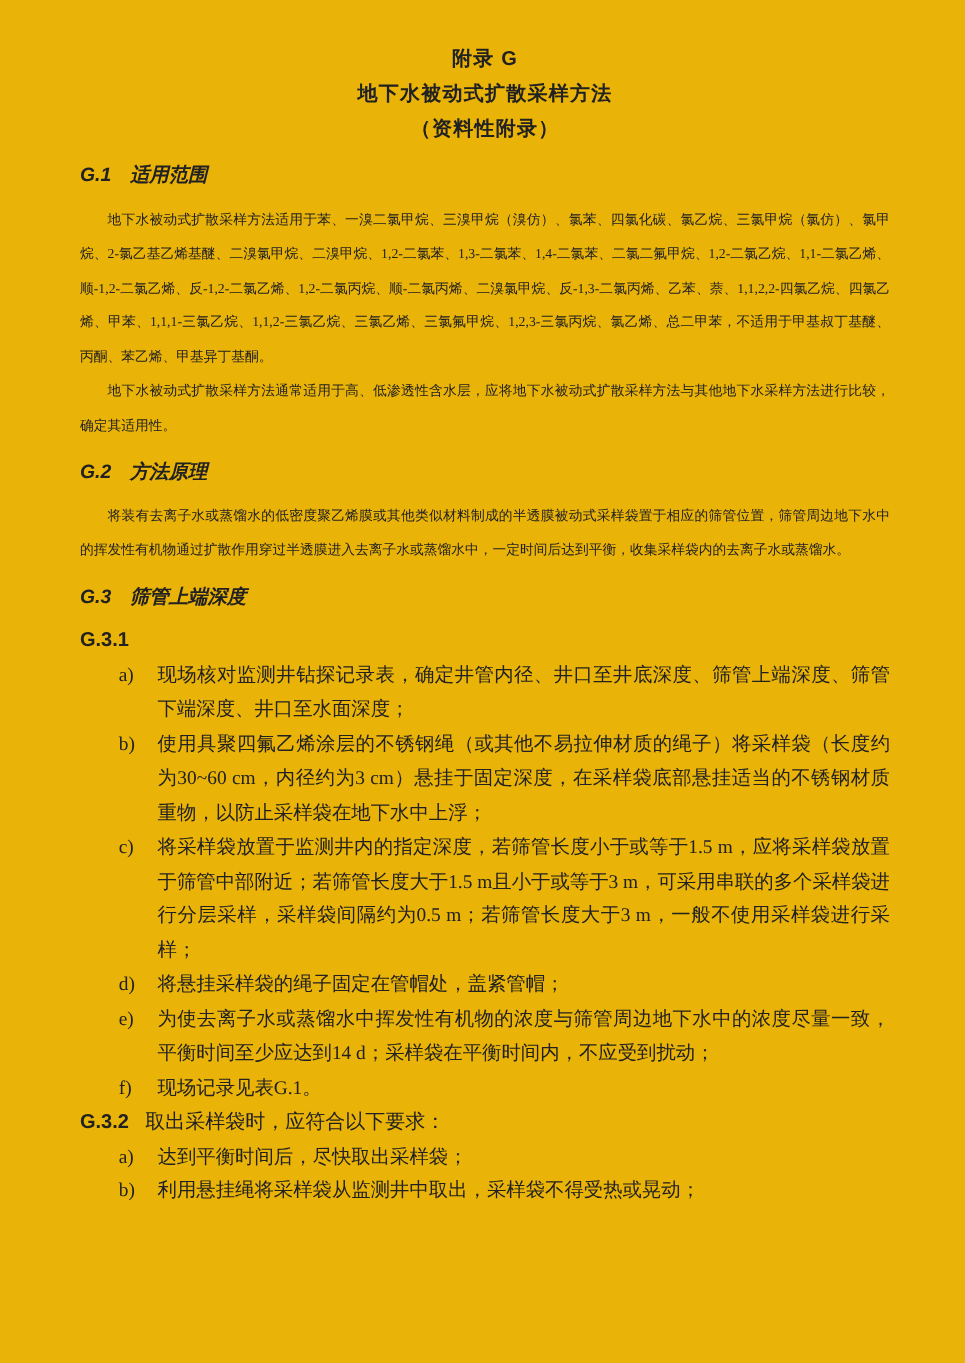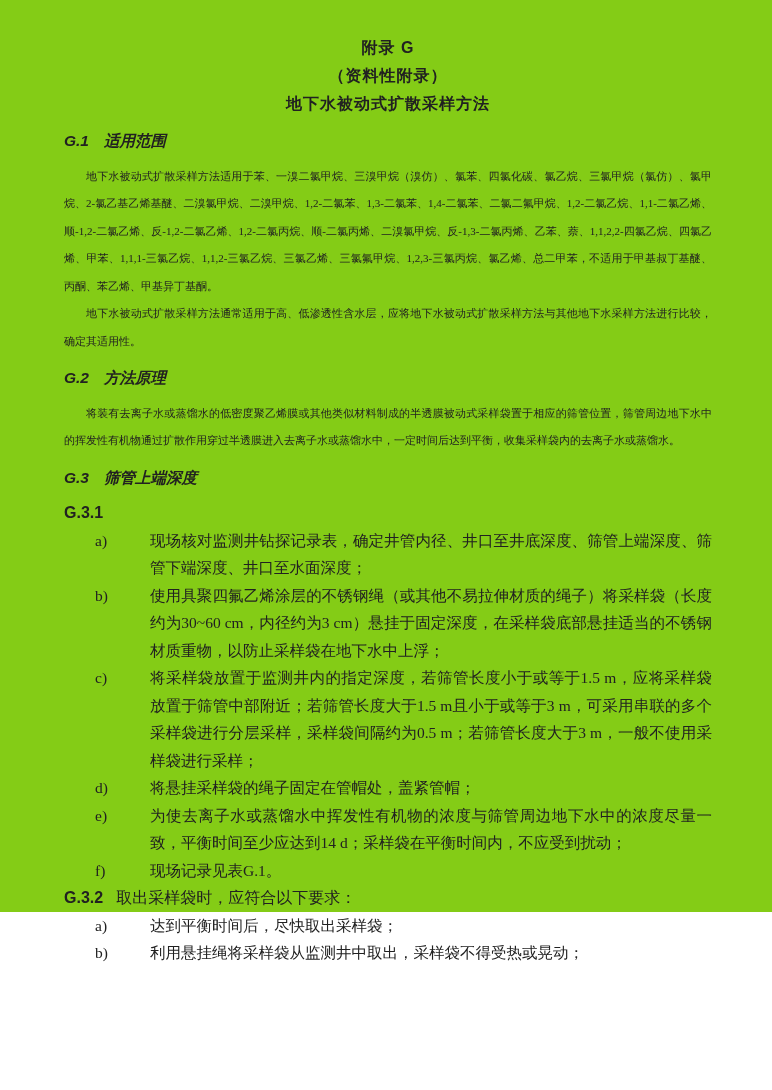--- a/index.html
+++ b/index.html
@@ -6,22 +6,22 @@
   html, body { background: #ffffff; }
   body {
     width: 772px;
     height: 1090px;
     overflow: hidden;
     color: #212121;
     font-family: "Liberation Serif", "DejaVu Serif", serif;
   }
   .page {
     width: 772px;
-    height: 912px;
-    background: #84cc16;
+    height: 1090px;
+    background: #eab308;
     padding: 34px 60px 20px 64px;
   }
   .title-block {
     text-align: center;
     margin-bottom: 8px;
   }
   .doc-title {
     font-family: "Liberation Sans", "DejaVu Sans", sans-serif;
     font-weight: 700;
     font-size: 16px;
@@ -61,32 +61,31 @@
     line-height: 27.5px;
   }
   .subitem-label {
     width: 31px;
     margin-left: 31px;
     flex-shrink: 0;
   }
   .subitem-text {
     flex: 1;
     text-align: justify;
-    margin-left: 24px;
   }
 </style>
 </head>
 <body>
 
 <div class="page">
 
   <div class="title-block">
     <div class="doc-title">附录 G</div>
+    <div class="doc-title">地下水被动式扩散采样方法</div>
     <div class="doc-title">（资料性附录）</div>
-    <div class="doc-title">地下水被动式扩散采样方法</div>
   </div>
 
   <div class="section-heading">
     <span class="sec-num">G.1</span>
     <span class="sec-title">适用范围</span>
   </div>
   <p class="body-para">地下水被动式扩散采样方法适用于苯、一溴二氯甲烷、三溴甲烷（溴仿）、氯苯、四氯化碳、氯乙烷、三氯甲烷（氯仿）、氯甲烷、2-氯乙基乙烯基醚、二溴氯甲烷、二溴甲烷、1,2-二氯苯、1,3-二氯苯、1,4-二氯苯、二氯二氟甲烷、1,2-二氯乙烷、1,1-二氯乙烯、顺-1,2-二氯乙烯、反-1,2-二氯乙烯、1,2-二氯丙烷、顺-二氯丙烯、二溴氯甲烷、反-1,3-二氯丙烯、乙苯、萘、1,1,2,2-四氯乙烷、四氯乙烯、甲苯、1,1,1-三氯乙烷、1,1,2-三氯乙烷、三氯乙烯、三氯氟甲烷、1,2,3-三氯丙烷、氯乙烯、总二甲苯，不适用于甲基叔丁基醚、丙酮、苯乙烯、甲基异丁基酮。</p>
   <p class="body-para">地下水被动式扩散采样方法通常适用于高、低渗透性含水层，应将地下水被动式扩散采样方法与其他地下水采样方法进行比较，确定其适用性。</p>
 
   <div class="section-heading">

